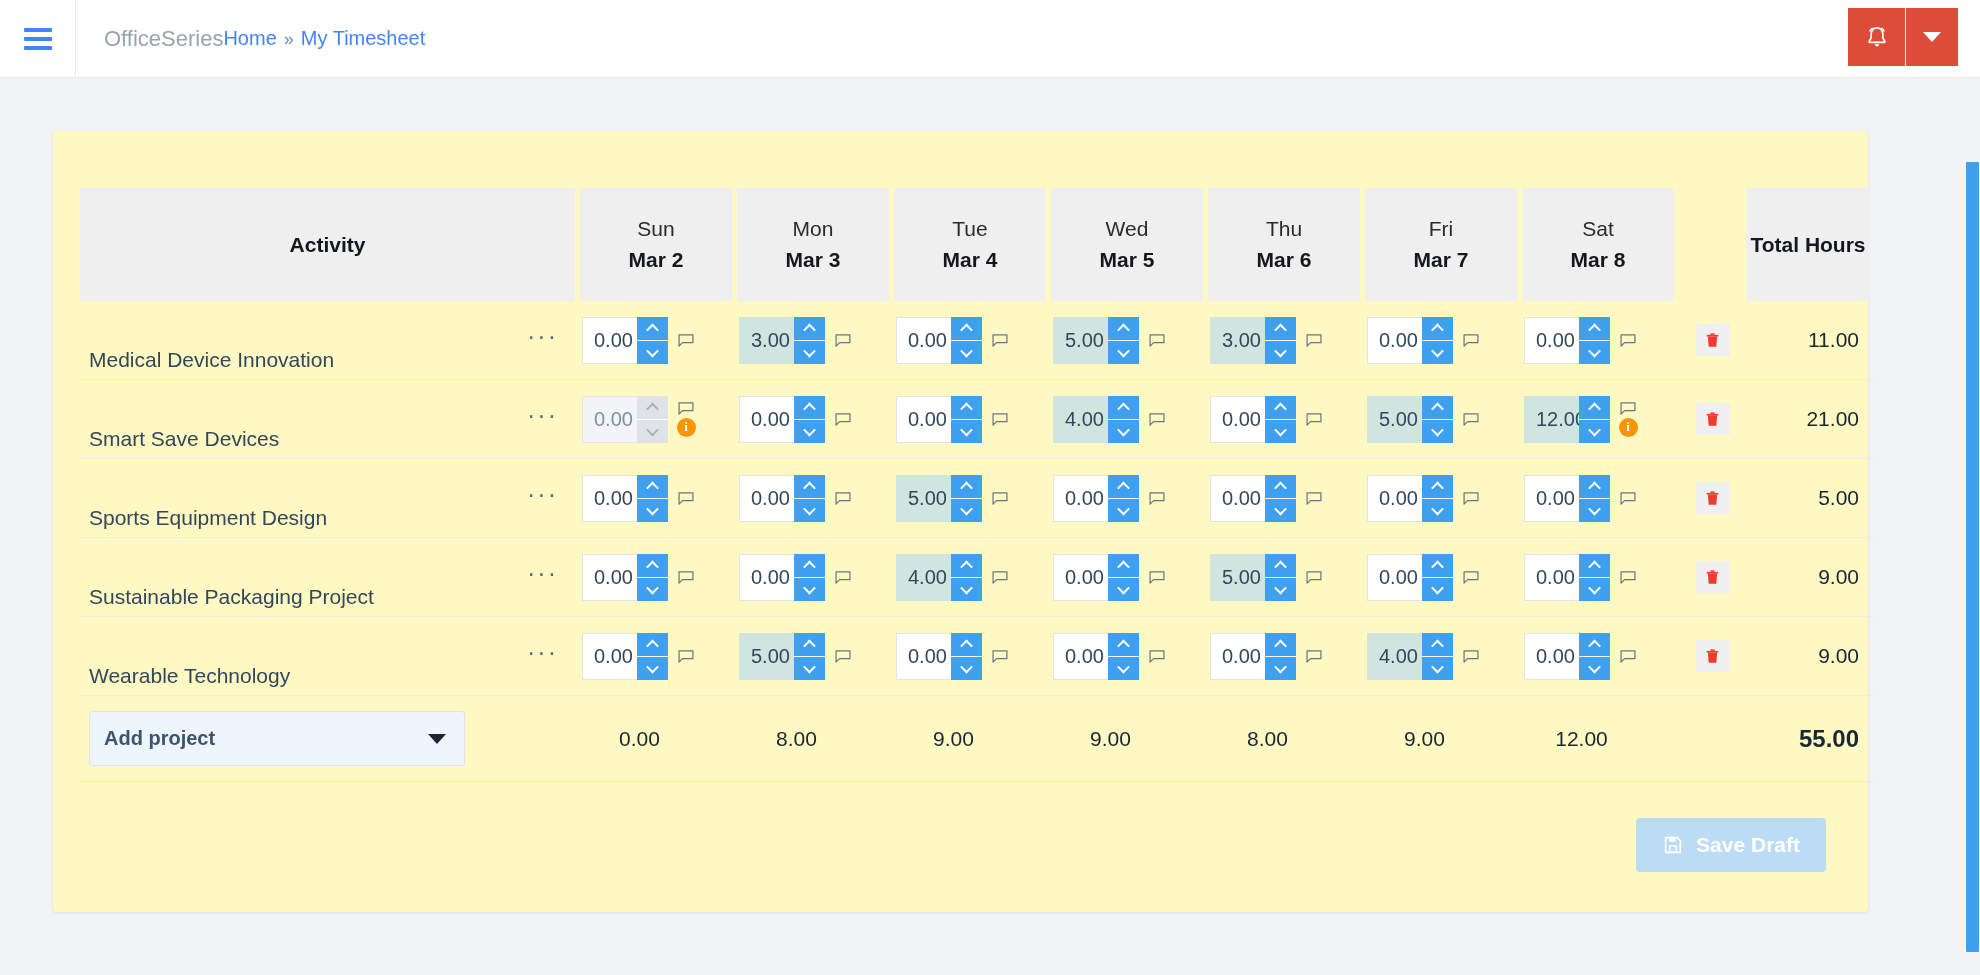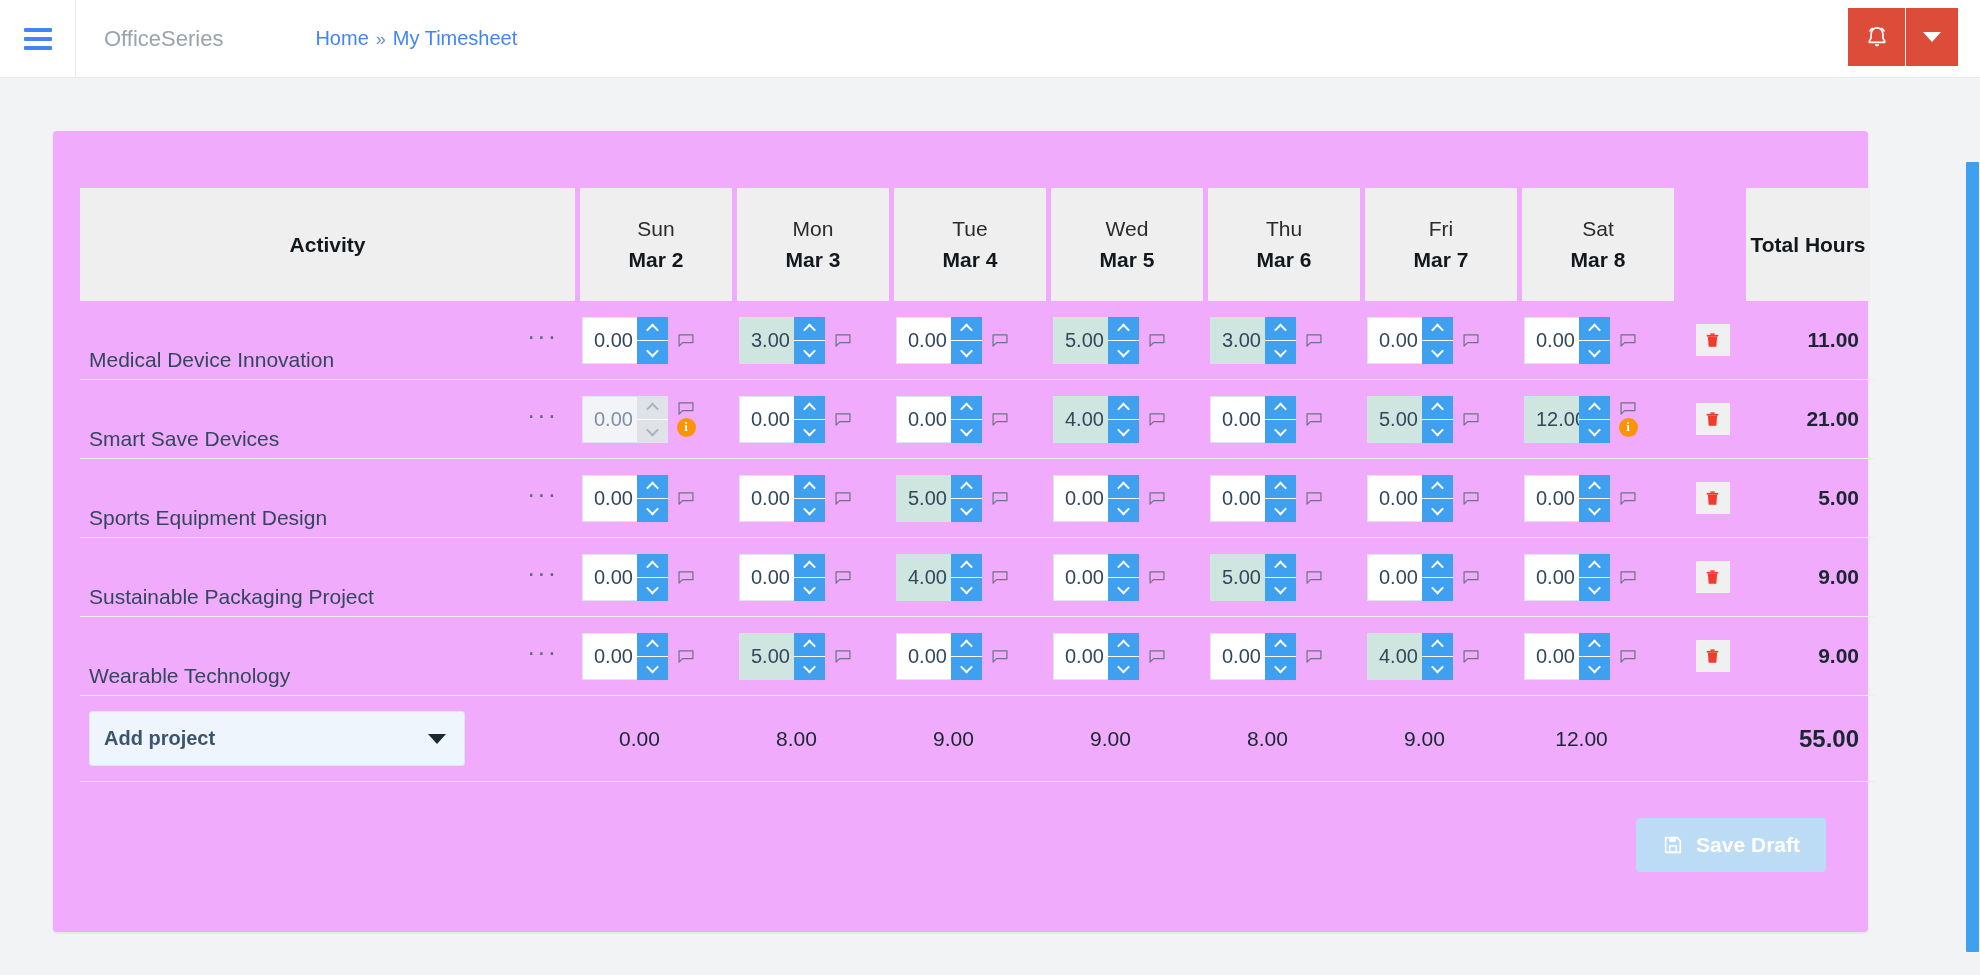--- a/index.html
+++ b/index.html
@@ -62,21 +62,20 @@
   .brand-sub {
     font-size: 22px;
     color: #9aa3ad;
     white-space: nowrap;
   }
 
   .breadcrumb {
     display: flex;
     align-items: flex-end;
     gap: 7px;
-    margin-left: 92px;
     font-size: 20px;
     white-space: nowrap;
   }
   .breadcrumb a {
     color: #4285f4;
     text-decoration: none;
     cursor: pointer;
   }
   .breadcrumb .sep {
     color: #6c8cc7;
@@ -117,21 +116,21 @@
   
   .page {
     position: relative;
     height: 897px;
     background: #f1f3f5;
     padding: 53px 0 0 53px;
   }
 
   .card {
     width: 1815px;
-    background: #f0abfc;
+    background: #fef9c3;
     border-radius: 4px;
     box-shadow: 0 1px 3px rgba(0,0,0,0.09);
     padding: 57px 27px 0 27px;
   }
 
   
   table.ts {
     width: 1761px;
     border-collapse: separate;
     border-spacing: 0;
@@ -267,21 +266,21 @@
     width: 34px; height: 32px;
     background: #f0f0f0;
     display: flex;
     align-items: center;
     justify-content: center;
     cursor: pointer;
   }
   .total-cell {
     text-align: right;
     font-size: 21px;
-    font-weight: bold;
+    font-weight: normal;
     color: #1a2733;
     padding-right: 16px;
   }
 
   
   .totals-row td { height: 86px; border-bottom: 1px solid #e7eaee; }
   .add-project {
     width: 376px;
     height: 55px;
     background: #eef5fd;
@@ -317,21 +316,21 @@
     font-weight: bold;
     color: #1a2733;
     padding-right: 16px;
   }
 
   
   .actions {
     display: flex;
     justify-content: flex-end;
     gap: 15px;
-    padding: 36px 15px 60px 0;
+    padding: 36px 15px 40px 0;
   }
   .btn {
     height: 54px;
     border: none;
     border-radius: 4px;
     display: flex;
     align-items: center;
     gap: 12px;
     padding: 0 26px;
     font-family: "Liberation Sans", sans-serif;

